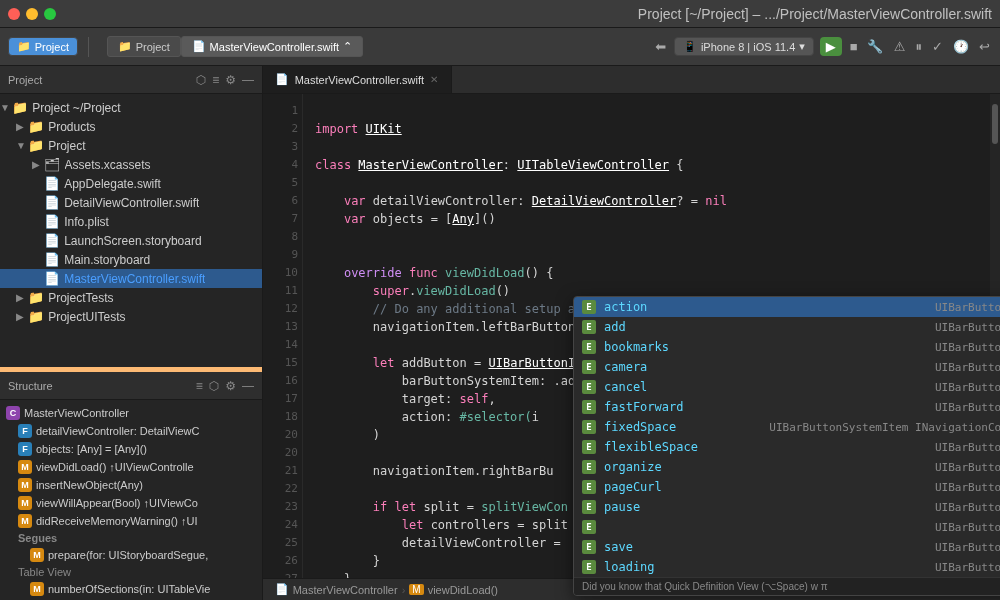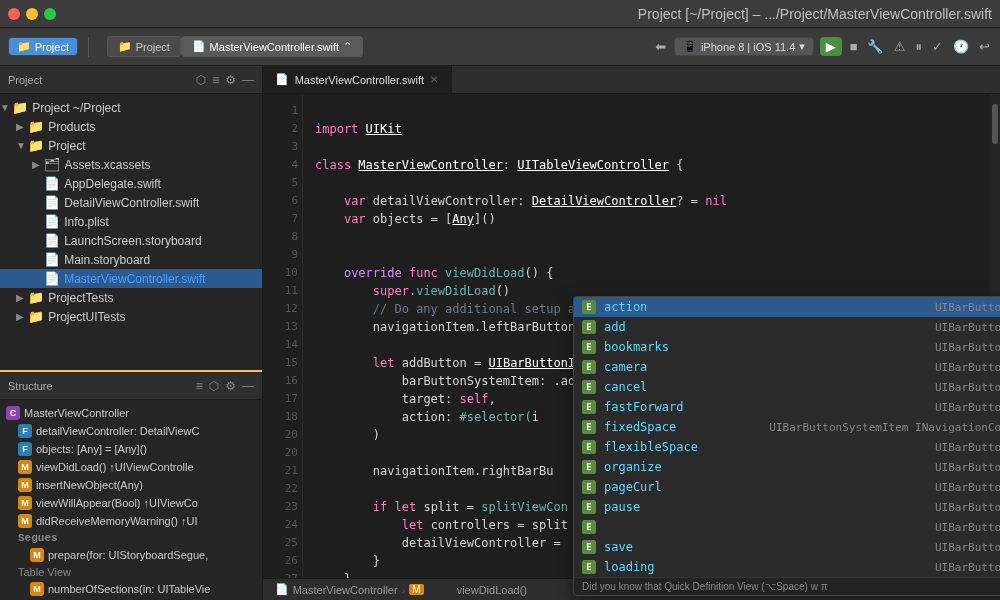--- a/index.html
+++ b/index.html
@@ -107,21 +107,21 @@
     }
     .tree-item.selected { background: #2d5a8e; color: white; }
     .tree-item.active-file { color: #4a9eff; }
     .tree-indent { display: inline-block; width: 16px; flex-shrink: 0; }
     .tree-arrow { display: inline-block; width: 12px; color: #888; font-size: 10px; flex-shrink: 0; }
     .tree-icon { margin-right: 4px; font-size: 13px; flex-shrink: 0; }
     .tree-label { overflow: hidden; text-overflow: ellipsis; }
 
     
     .structure-panel {
-      border-top: 2px solid #fdba74;
+      border-top: 5px solid #fdba74;
     }
     .structure-header {
       height: 28px;
       background: #2e2e2e;
       border-bottom: 1px solid #1a1a1a;
       display: flex;
       align-items: center;
       padding: 0 8px;
       gap: 6px;
     }
@@ -476,21 +476,21 @@
             <span class="struct-badge badge-orange">M</span>
             <span class="tree-label">viewWillAppear(Bool) ↑UIViewCo</span>
           </div>
           <div class="struct-item">
             <span style="display:inline-block;width:12px;"></span>
             <span class="struct-badge badge-orange">M</span>
             <span class="tree-label">didReceiveMemoryWarning() ↑UI</span>
           </div>
           <div class="struct-item">
             <span style="display:inline-block;width:12px;"></span>
-            <span style="color:#888;font-size:11px;font-weight:bold;font-family:Liberation Mono, monospace;">Segues</span>
+            <span style="color:#888;font-size:11px;font-weight:bold;">Segues</span>
           </div>
           <div class="struct-item">
             <span style="display:inline-block;width:12px;"></span>
             <span style="display:inline-block;width:12px;"></span>
             <span class="struct-badge badge-orange">M</span>
             <span class="tree-label">prepare(for: UIStoryboardSegue,</span>
           </div>
           <div class="struct-item">
             <span style="display:inline-block;width:12px;"></span>
             <span style="color:#888;font-size:11px;font-weight:normal;">Table View</span>
@@ -628,17 +628,17 @@
     <div class="scrollbar-v">
       <div class="scrollbar-thumb"></div>
     </div>
 
     <div class="bottom-bar">
       <div class="breadcrumb">
         <span style="color:#4a9eff;">📄</span>
         <span style="cursor:pointer;">MasterViewController</span>
         <span class="bc-sep">›</span>
         <span style="background:#d68910;color:white;border-radius:2px;padding:0 3px;font-size:10px;">M</span>
-        <span style="cursor:pointer;margin-left:29px;">viewDidLoad()</span>
+        <span style="cursor:pointer;">viewDidLoad()</span>
       </div>
     </div>
   </div>
 </div>
 
 </body></html>

